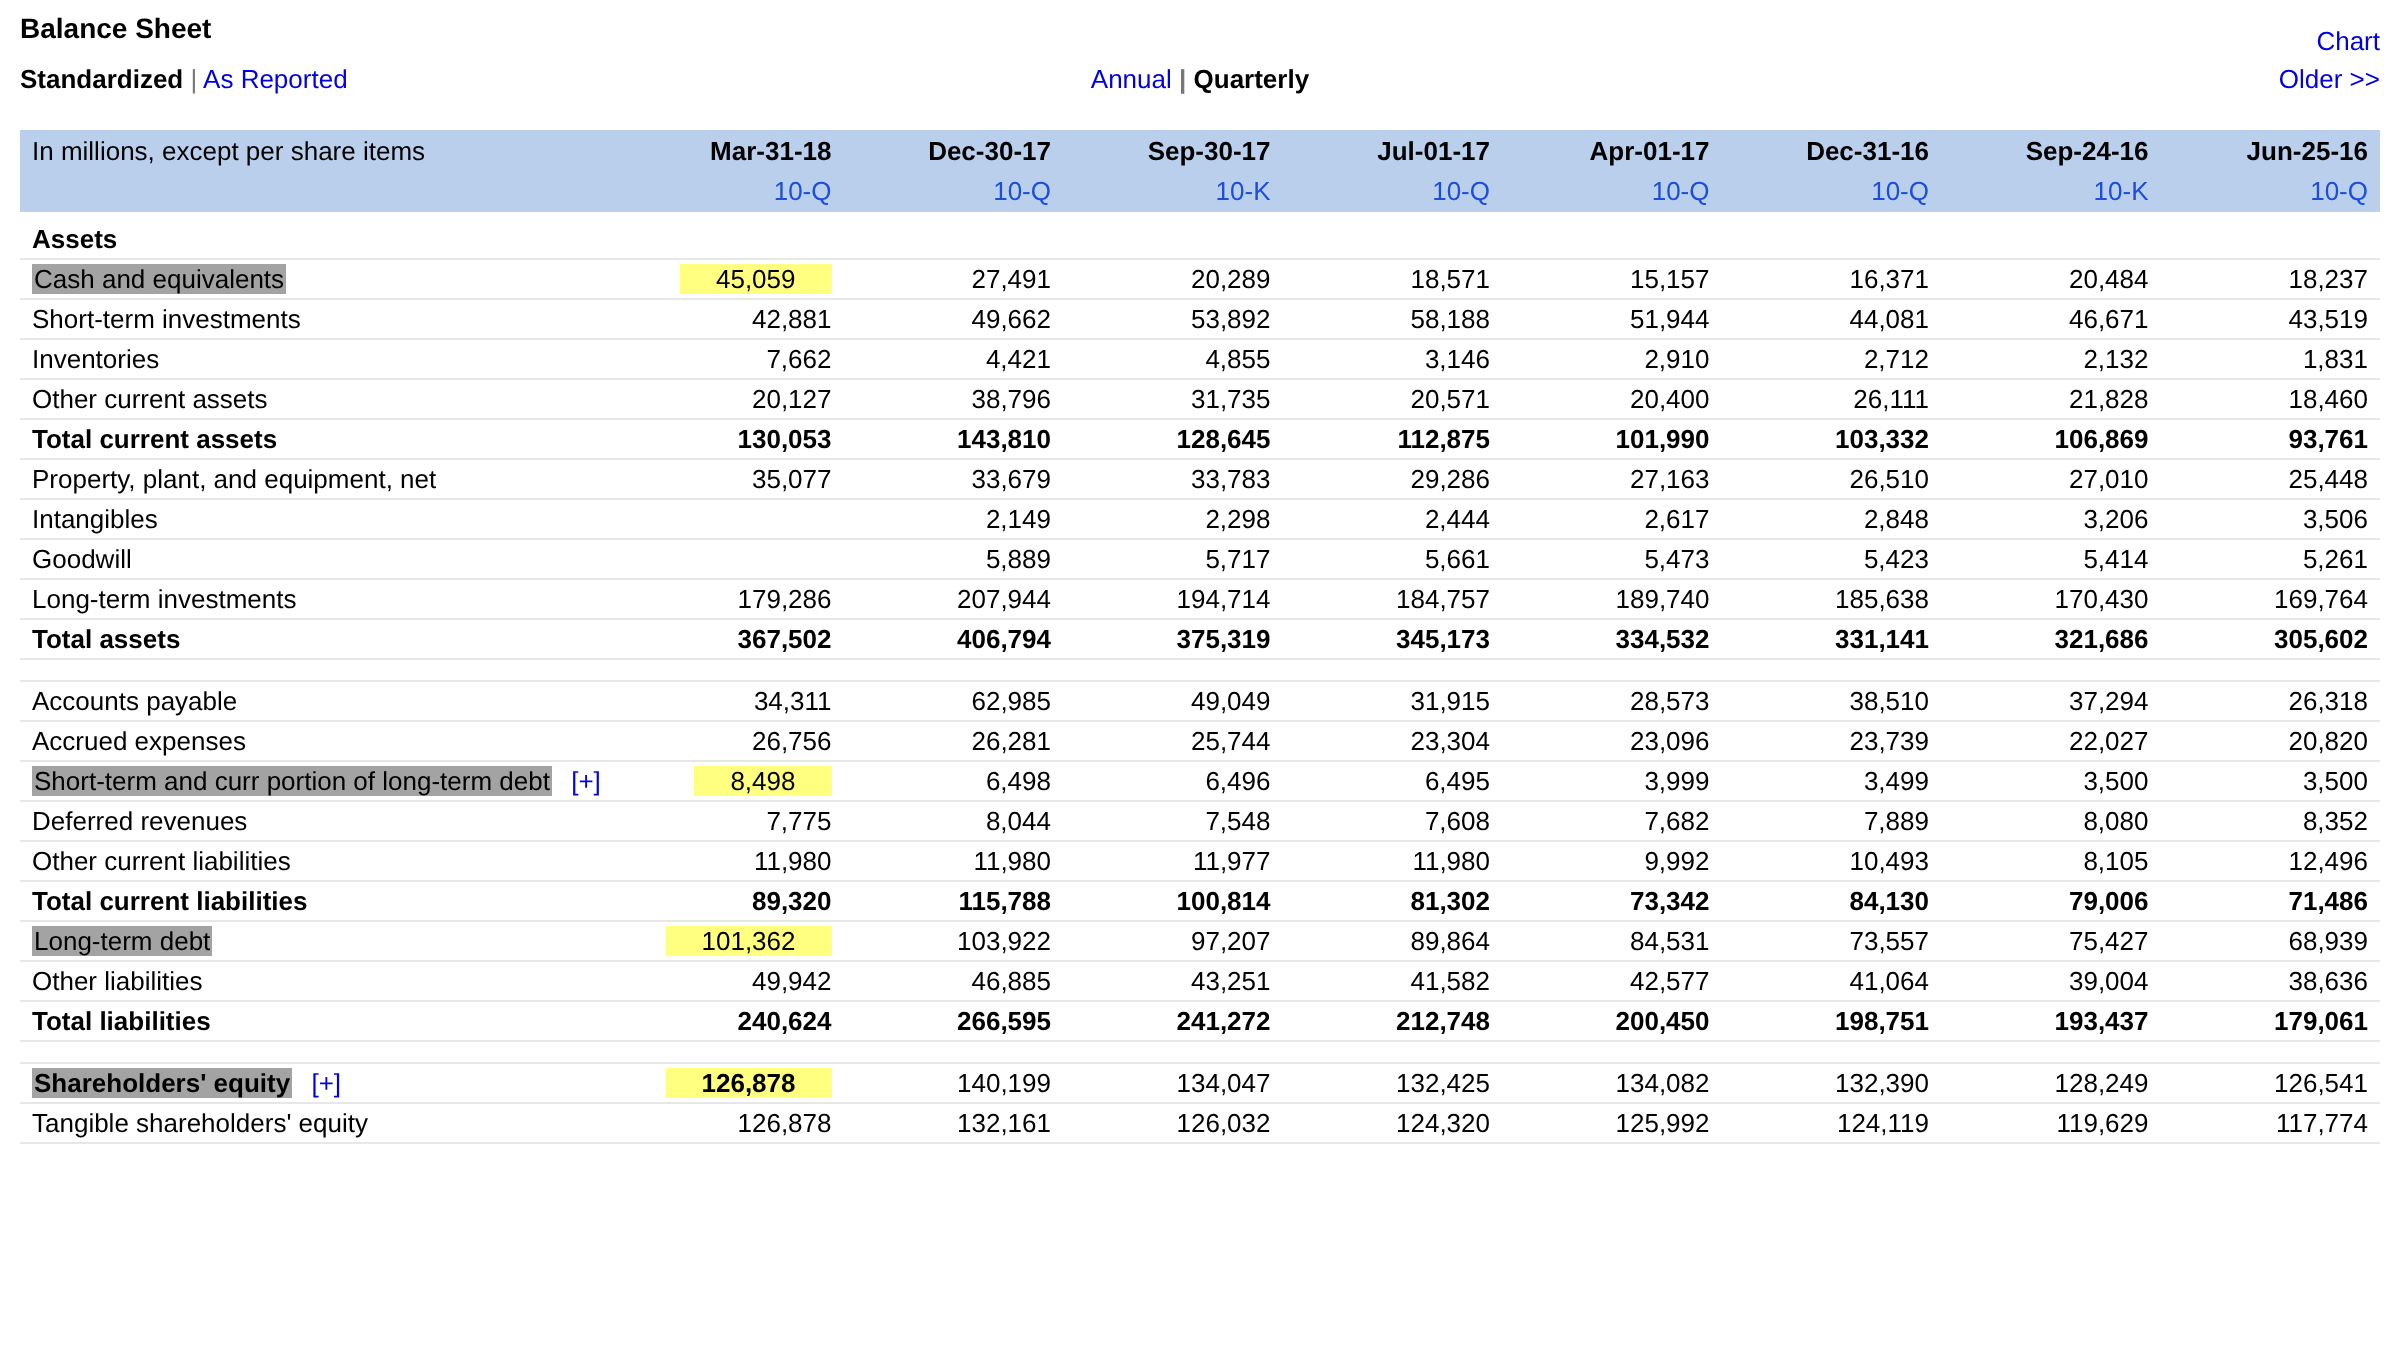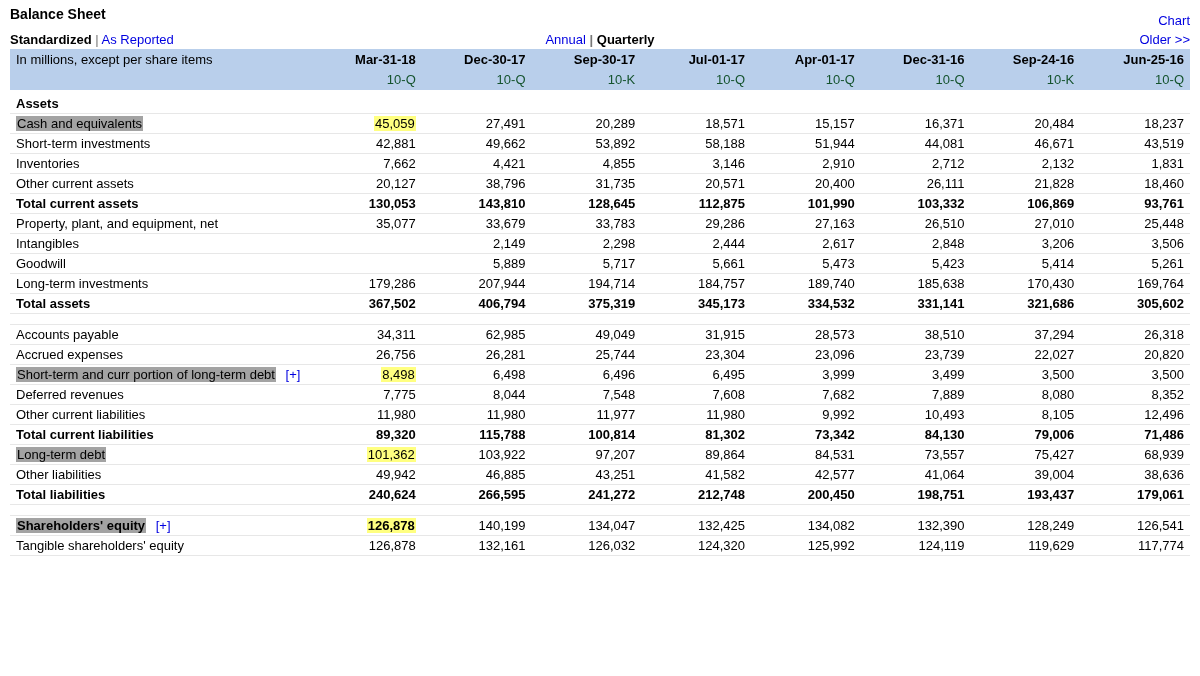--- a/index.html
+++ b/index.html
@@ -22,21 +22,21 @@
     margin: 0 0 6px 0;
   }
   .link {
     color: #0000e0;
     cursor: pointer;
   }
   .toggle-row {
     display: flex;
     justify-content: space-between;
     align-items: center;
-    margin-bottom: 2px;
+    margin-bottom: 18px;
     gap: 20px;
   }
   .toggle-row .left, .toggle-row .center, .toggle-row .right {
     flex: 1;
   }
   .toggle-row .center { text-align: center; }
   .toggle-row .right { text-align: right; }
   .bold { font-weight: bold; }
   .divider { color: #777; }
   table {
@@ -59,21 +59,21 @@
     background: #b9cfeb;
     font-weight: bold;
     padding-top: 3px;
     padding-bottom: 3px;
   }
   thead tr.periods th:first-child {
     font-weight: normal;
   }
   thead tr.filings th {
     background: #b9cfeb;
-    color: #14532d;
+    color: #1d4ed8;
     cursor: pointer;
     padding-bottom: 3px;
   }
   thead tr.filings th:first-child { cursor: default; }
   tbody tr { border-bottom: 1px solid #e7e7e7; }
   tbody tr.section td {
     font-weight: bold;
     padding-top: 6px;
   }
   tbody tr.total td { font-weight: bold; }
@@ -81,21 +81,21 @@
     border-bottom: none;
     height: 10px;
     padding: 0;
   }
   .hl-label {
     background: #a3a3a3;
     padding: 0 1px;
   }
   .hl-val {
     background: #ffff80;
-    padding: 0 1px;
+    padding: 0 18px;
   }
   .expand {
     color: #0000e0;
     cursor: pointer;
     font-weight: normal;
     margin-left: 6px;
   }
 </style>
 </head>
 <body>

